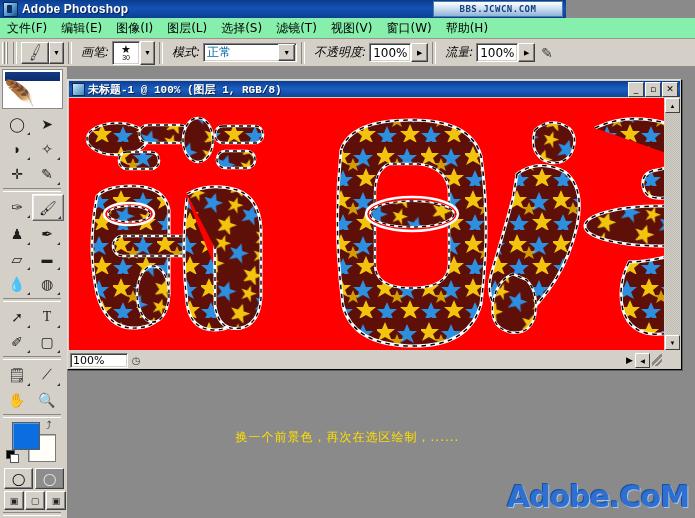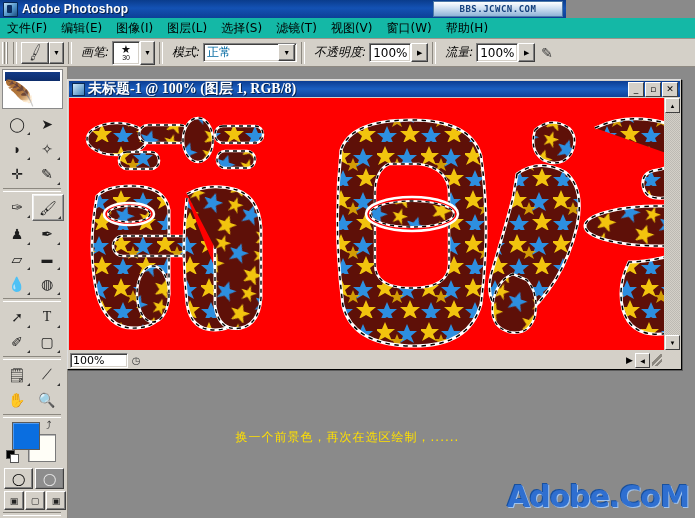--- a/index.html
+++ b/index.html
@@ -35,21 +35,21 @@
     border:1px solid #4e7aa8;
     display:flex;align-items:center;justify-content:center;
   }
   #bbs-watermark span{
     font-family:"DejaVu Sans Mono","Liberation Mono",monospace;
     font-size:9px;font-weight:bold;color:#14407c;letter-spacing:0.5px;
   }
   
   #menubar{
     position:absolute;left:0;top:18px;width:695px;height:20px;
-    background:#14b8a6;display:flex;align-items:center;
+    background:#86efac;display:flex;align-items:center;
     border-bottom:1px solid #9a958c;
   }
   .menu-item{
     padding:2px 7px;color:#000;font-size:12px;white-space:nowrap;cursor:default;
     font-family:"DejaVu Sans","Liberation Sans",sans-serif;
   }
   
   #optionsbar{
     position:absolute;left:0;top:39px;width:695px;height:27px;
     background:#d4d0c8;border-bottom:1px solid #8f8a82;
@@ -181,23 +181,23 @@
     height:16px;margin:1px;
     background:linear-gradient(to bottom,#0b3d92 0%,#1b5fc0 50%,#0e4299 100%);
     display:flex;align-items:center;
   }
   #doc-titlebar .doc-icon{
     width:11px;height:11px;margin:0 3px;flex:0 0 auto;
     background:linear-gradient(135deg,#cfe8f8,#3f82bb);
     border:1px solid #0b2b55;
   }
   #doc-title-text{
-    color:#fff;font-size:14px;font-weight:bold;white-space:nowrap;
+    color:#fff;font-size:11px;font-weight:bold;white-space:nowrap;
     text-shadow:1px 1px 0 #06234d;
-    font-family:Liberation Serif, serif;
+    font-family:Liberation Mono, monospace;
   }
   .doc-btns{margin-left:auto;display:flex;gap:1px;margin-right:2px;}
   .doc-btn{
     width:14px;height:13px;background:#d4d0c8;
     border:1px solid #fff;border-right-color:#404040;border-bottom-color:#404040;
     display:flex;align-items:center;justify-content:center;
     font-size:9px;color:#000;line-height:9px;font-family:"DejaVu Sans",sans-serif;
   }
   #canvas-wrap{
     position:absolute;left:1px;top:18px;width:595px;height:252px;

